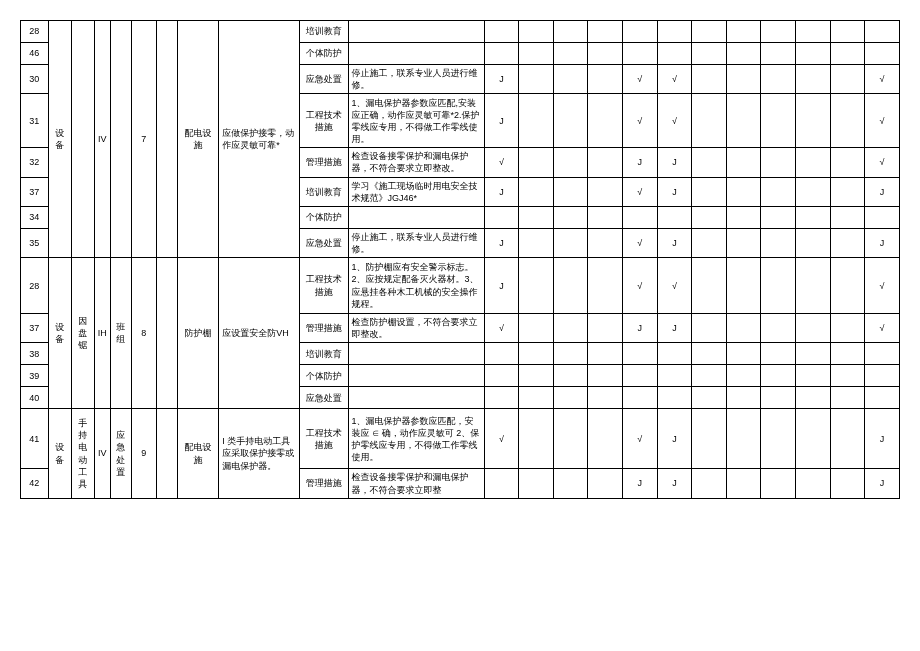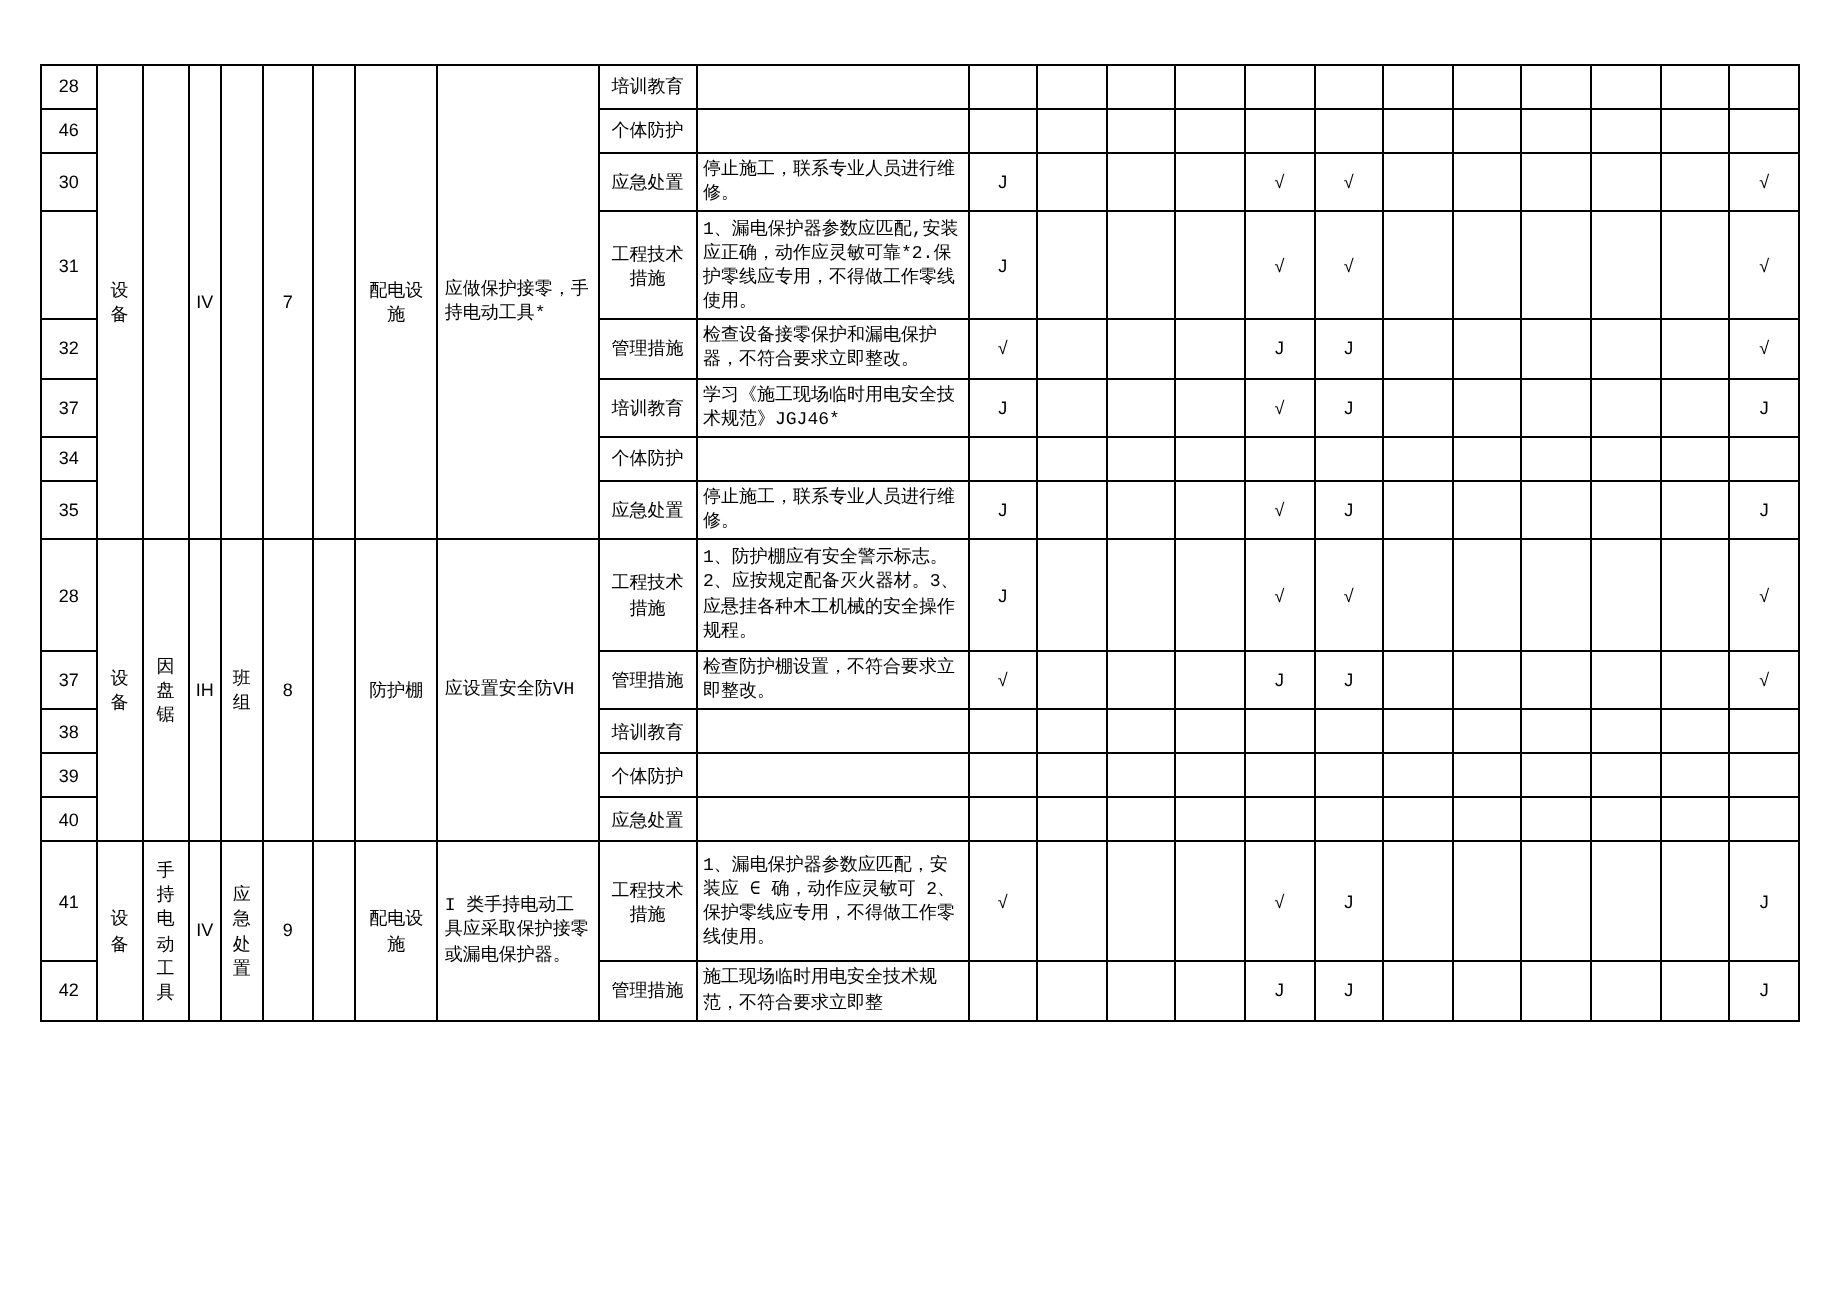--- a/index.html
+++ b/index.html
@@ -6,38 +6,38 @@
   body {
     margin: 0;
     padding: 20px;
     font-family: "SimSun", "Microsoft YaHei", Arial, sans-serif;
     font-size: 9px;
     background: #fff;
     color: #000;
   }
   .page {
     width: 880px;
-    margin: 12px auto;
+    margin: 0 auto;
     background: #fff;
   }
   table {
     border-collapse: collapse;
     width: 100%;
     table-layout: fixed;
   }
   td {
     border: 1px solid #000;
     padding: 2px 3px;
     vertical-align: middle;
     text-align: center;
     word-break: break-all;
     line-height: 1.35;
     height: 22px;
   }
-  td.left { text-align: left; font-family: Liberation Mono, monospace; }
+  td.left { text-align: left; }
   .col-idx  { width: 24px; }
   .col-a    { width: 20px; }
   .col-b    { width: 20px; }
   .col-c    { width: 14px; }
   .col-d    { width: 18px; }
   .col-e    { width: 22px; }
   .col-f    { width: 18px; }
   .col-g    { width: 36px; }
   .col-h    { width: 70px; }
   .col-i    { width: 42px; }
@@ -78,21 +78,21 @@
 
 <tr>
   <td>28</td>
   <td rowspan="8">设备</td>
   <td rowspan="8"></td>
   <td rowspan="8">IV</td>
   <td rowspan="8"></td>
   <td rowspan="8">7</td>
   <td rowspan="8"></td>
   <td rowspan="8">配电设施</td>
-  <td rowspan="8" class="left">应做保护接零，手持电动工具*</td>
+  <td rowspan="8" class="left">应做保护接零，动作应灵敏可靠*</td>
   <td>培训教育</td>
   <td class="left"></td>
   <td></td>
           <td></td>
           <td></td>
           <td></td>
           <td></td>
           <td></td>
           <td></td>
           <td></td>
@@ -337,21 +337,21 @@
           <td></td>
           <td></td>
           <td></td>
           <td></td>
           <td></td>
           <td>J</td>
 </tr>
 <tr>
   <td>42</td>
   <td>管理措施</td>
-  <td class="left">施工现场临时用电安全技术规范，不符合要求立即整</td>
+  <td class="left">检查设备接零保护和漏电保护器，不符合要求立即整</td>
   <td></td>
           <td></td>
           <td></td>
           <td></td>
           <td>J</td>
           <td>J</td>
           <td></td>
           <td></td>
           <td></td>
           <td></td>

